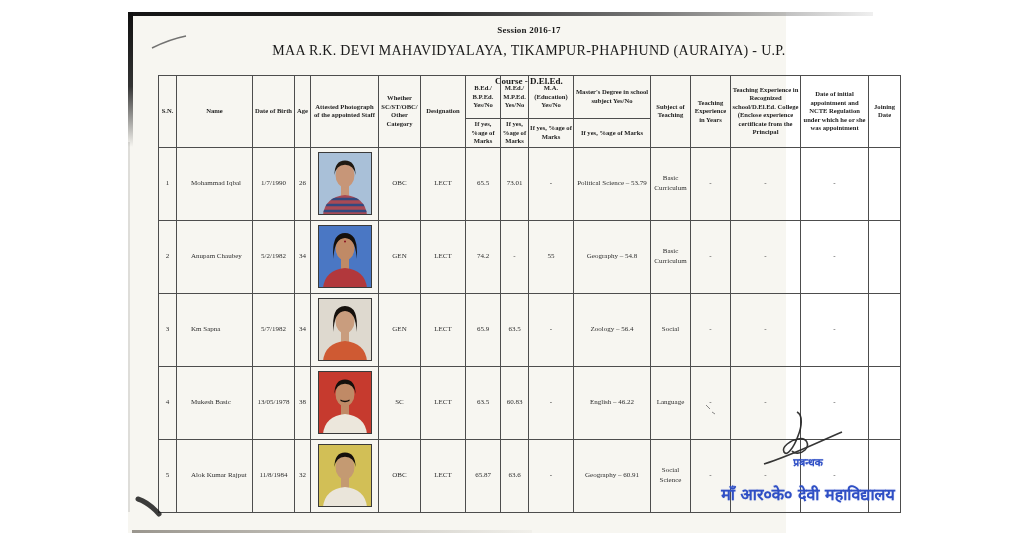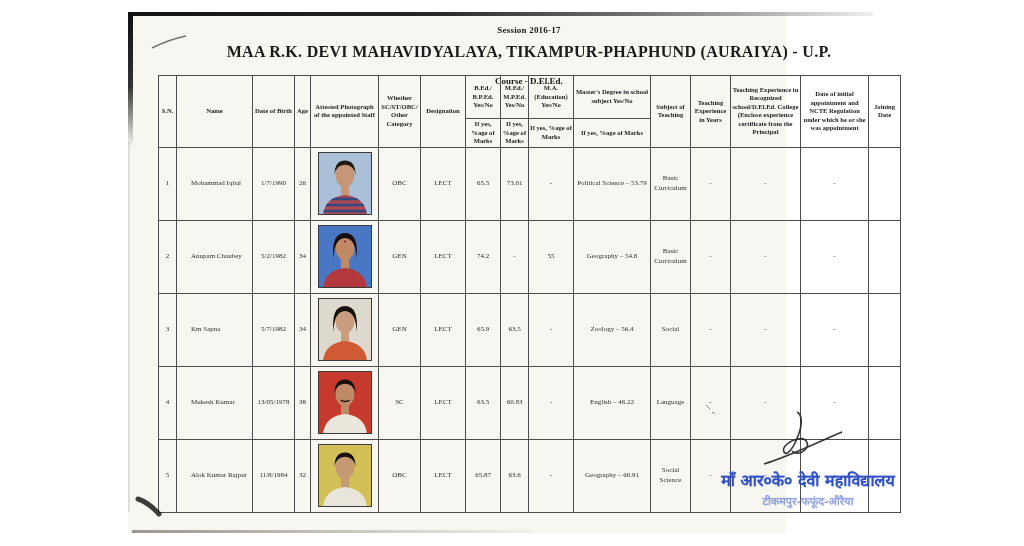--- a/index.html
+++ b/index.html
@@ -15,21 +15,21 @@
   .edge-top{position:absolute;left:3px;top:0;width:742px;height:4px;
     background:linear-gradient(to right,#141414 0%,#262626 40%,#777 70%,rgba(150,150,150,.15) 100%);}
   .edge-left{position:absolute;left:0;top:0;width:5px;height:135px;
     background:linear-gradient(to bottom,#0f0f0f 0%,#333 55%,rgba(90,90,90,0) 100%);}
   .edge-left2{position:absolute;left:0;top:130px;width:2px;height:370px;background:rgba(110,110,110,.18);}
   .edge-bottom{position:absolute;left:4px;bottom:0;width:400px;height:3px;
     background:linear-gradient(to right,#9a968e,rgba(190,186,178,.1));}
 
   .titles{position:absolute;left:30px;top:0;width:742px;text-align:center;color:#1a1a1a;}
   .session{position:absolute;top:13px;left:0;width:100%;font-size:9px;font-weight:bold;letter-spacing:.2px;}
-  .college{position:absolute;top:31px;left:0;width:100%;font-size:16px;font-weight:bold;letter-spacing:.3px;}
+  .college{position:absolute;top:31px;left:0;width:100%;font-size:14px;font-weight:normal;letter-spacing:.3px;}
   .course{position:absolute;top:64px;left:0;width:100%;font-size:9px;font-weight:bold;}
 
   table#staff-table{
     position:absolute;left:30px;top:63px;width:742px;
     border-collapse:collapse;table-layout:fixed;background:transparent;
   }
   #staff-table th,#staff-table td{
     border:1px solid #4d4d4d;overflow:hidden;vertical-align:middle;
   }
   #staff-table thead tr.hr1{height:43px;}
@@ -206,21 +206,21 @@
           <td class="c ma">-</td>
           <td class="c masters">Zoology – 56.4</td>
           <td class="c subject">Social</td>
           <td class="c exp_years">-</td>
           <td class="c exp_school">-</td>
           <td class="c initial_appt">-</td>
           <td class="c joining"></td>
         </tr>
         <tr>
           <td class="c sn">4</td>
-          <td class="c name">Mukesh Kumar</td>
+          <td class="c name">Mukesh Basic</td>
           <td class="c dob">13/05/1978</td>
           <td class="c age">38</td>
           <td class="c photo">
             <svg width="54" height="63" viewBox="0 0 54 63">
     <rect width="54" height="63" fill="#c63a2e"></rect>
     <rect x="23" y="32" width="8" height="12" fill="#c08a66"></rect>
     <ellipse cx="27" cy="23" rx="9.5" ry="12.5" fill="#c08a66"></ellipse>
     <path d="M16.5 23 Q16.5 8.5 27 8.5 Q37.5 8.5 37.5 23 Q36 13 27 12.8 Q18 13 16.5 23Z" fill="#15100c"></path>
               <path d="M22.5 28.5 Q27 31 31.5 28.5 L31.5 30 Q27 32.3 22.5 30 Z" fill="#15100c"></path>
     <path d="M5 63 Q7 45 27 43 Q47 45 49 63 Z" fill="#ece7dc"></path>
@@ -279,17 +279,17 @@
 
     <path d="M10 487 q 10 3 21 15" stroke="#1b1b1b" stroke-width="5" fill="none" opacity=".85" stroke-linecap="round"></path>
 
     <g id="signature-group" fill="none" stroke-width="1.6" opacity=".92" stroke="#262626">
       <path d="M669 400 c 6 3 5 14 1 24 c -4 11 -11 21 -14 16 c -3 -5 7 -12 14 -13 c 9 -2 12 6 7 11 c -4 4 -11 4 -13 1"></path>
       <path d="M636 452 C 662 444 688 431 714 420"></path>
     </g>
   </svg>
 
   <div class="stamp" id="stamp" style="color: rgb(47, 79, 197);">
+    <div class="stamp-l1">प्रबन्धक</div>
     <div class="stamp-l2">माँ आर०के० देवी महाविद्यालय</div>
-    <div class="stamp-l3">टीकमपुर-फफूंद-औरैया</div>
   </div>
 
 </div>
 
 </body></html>

